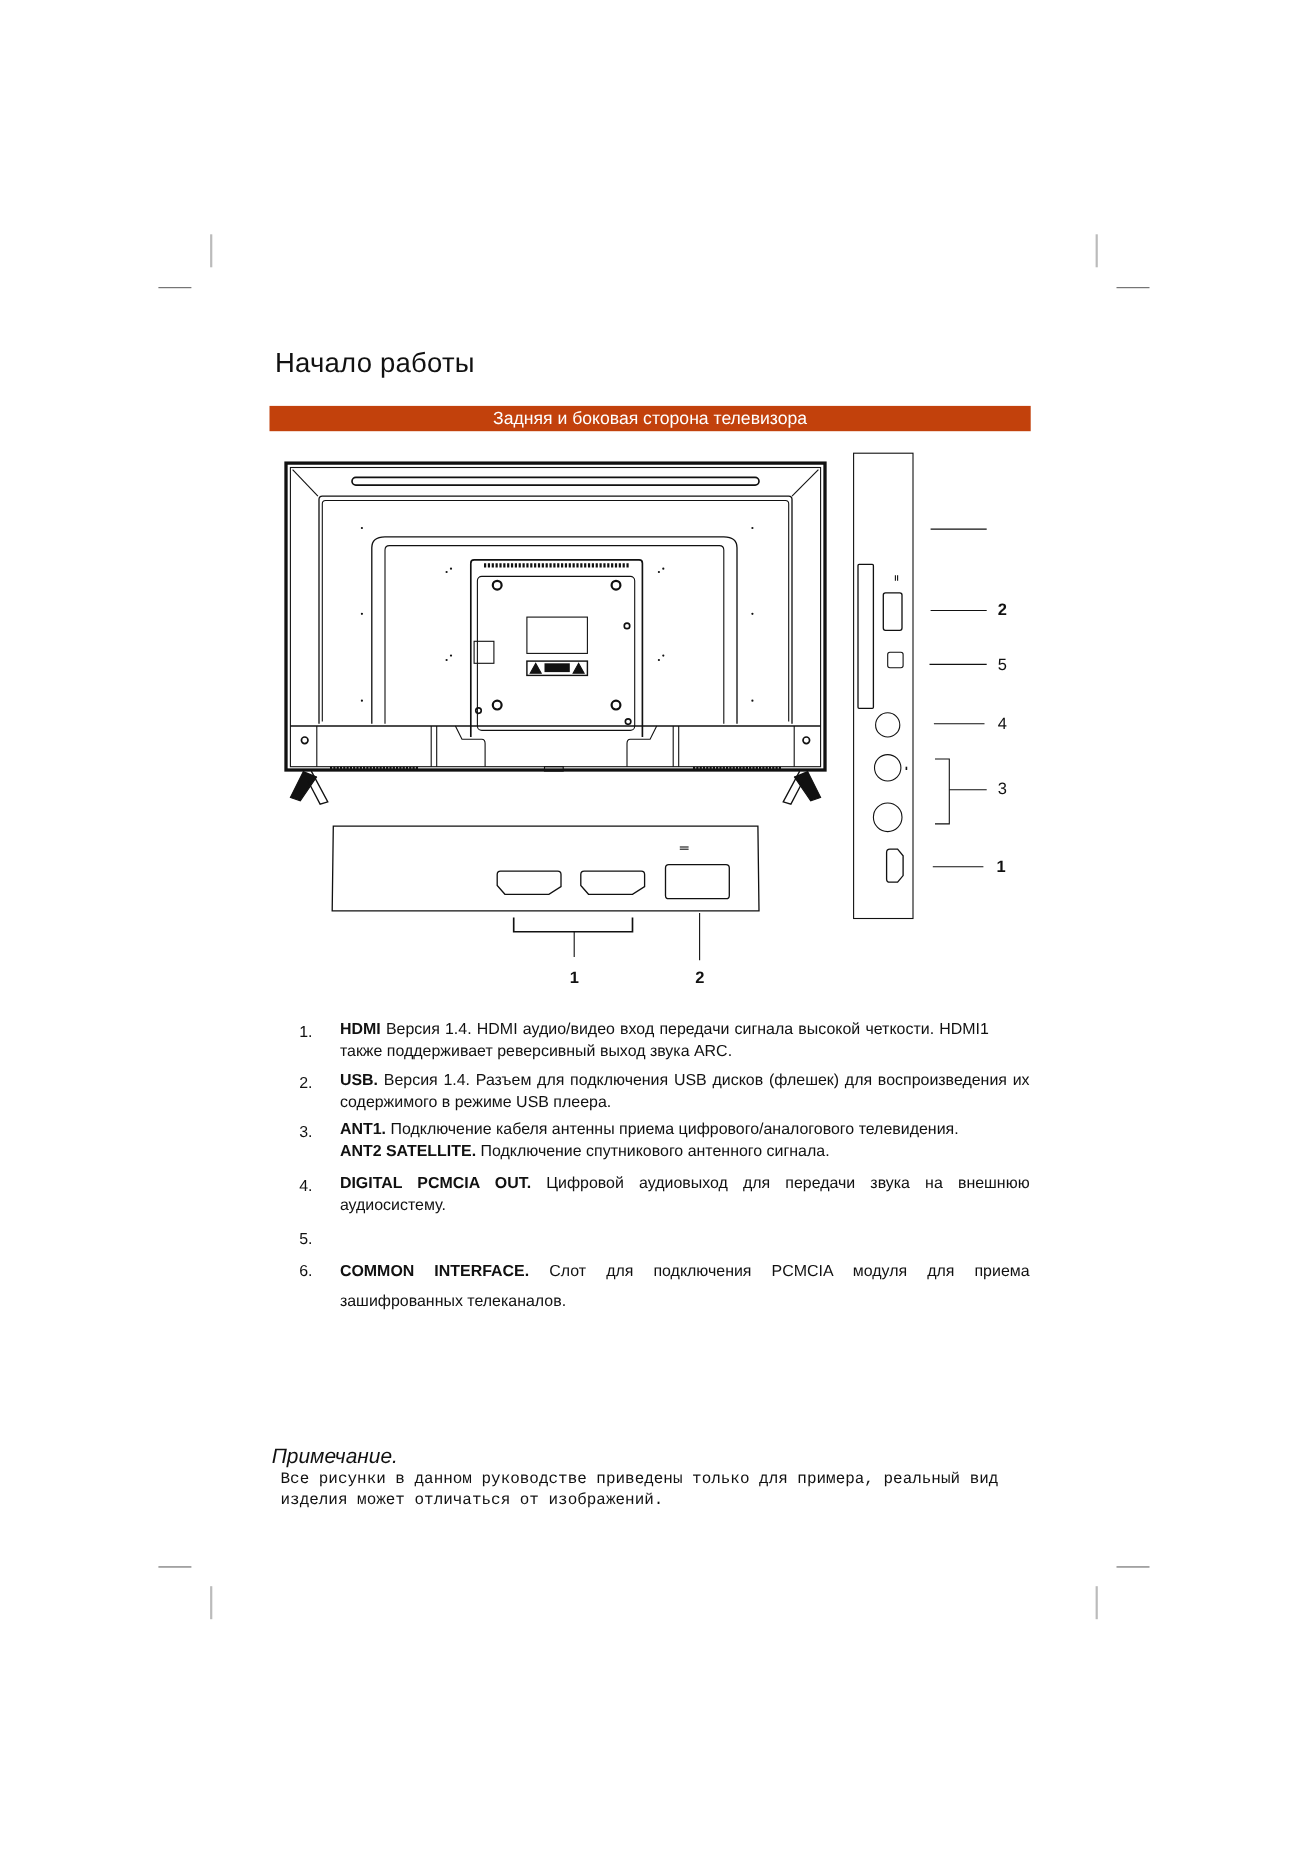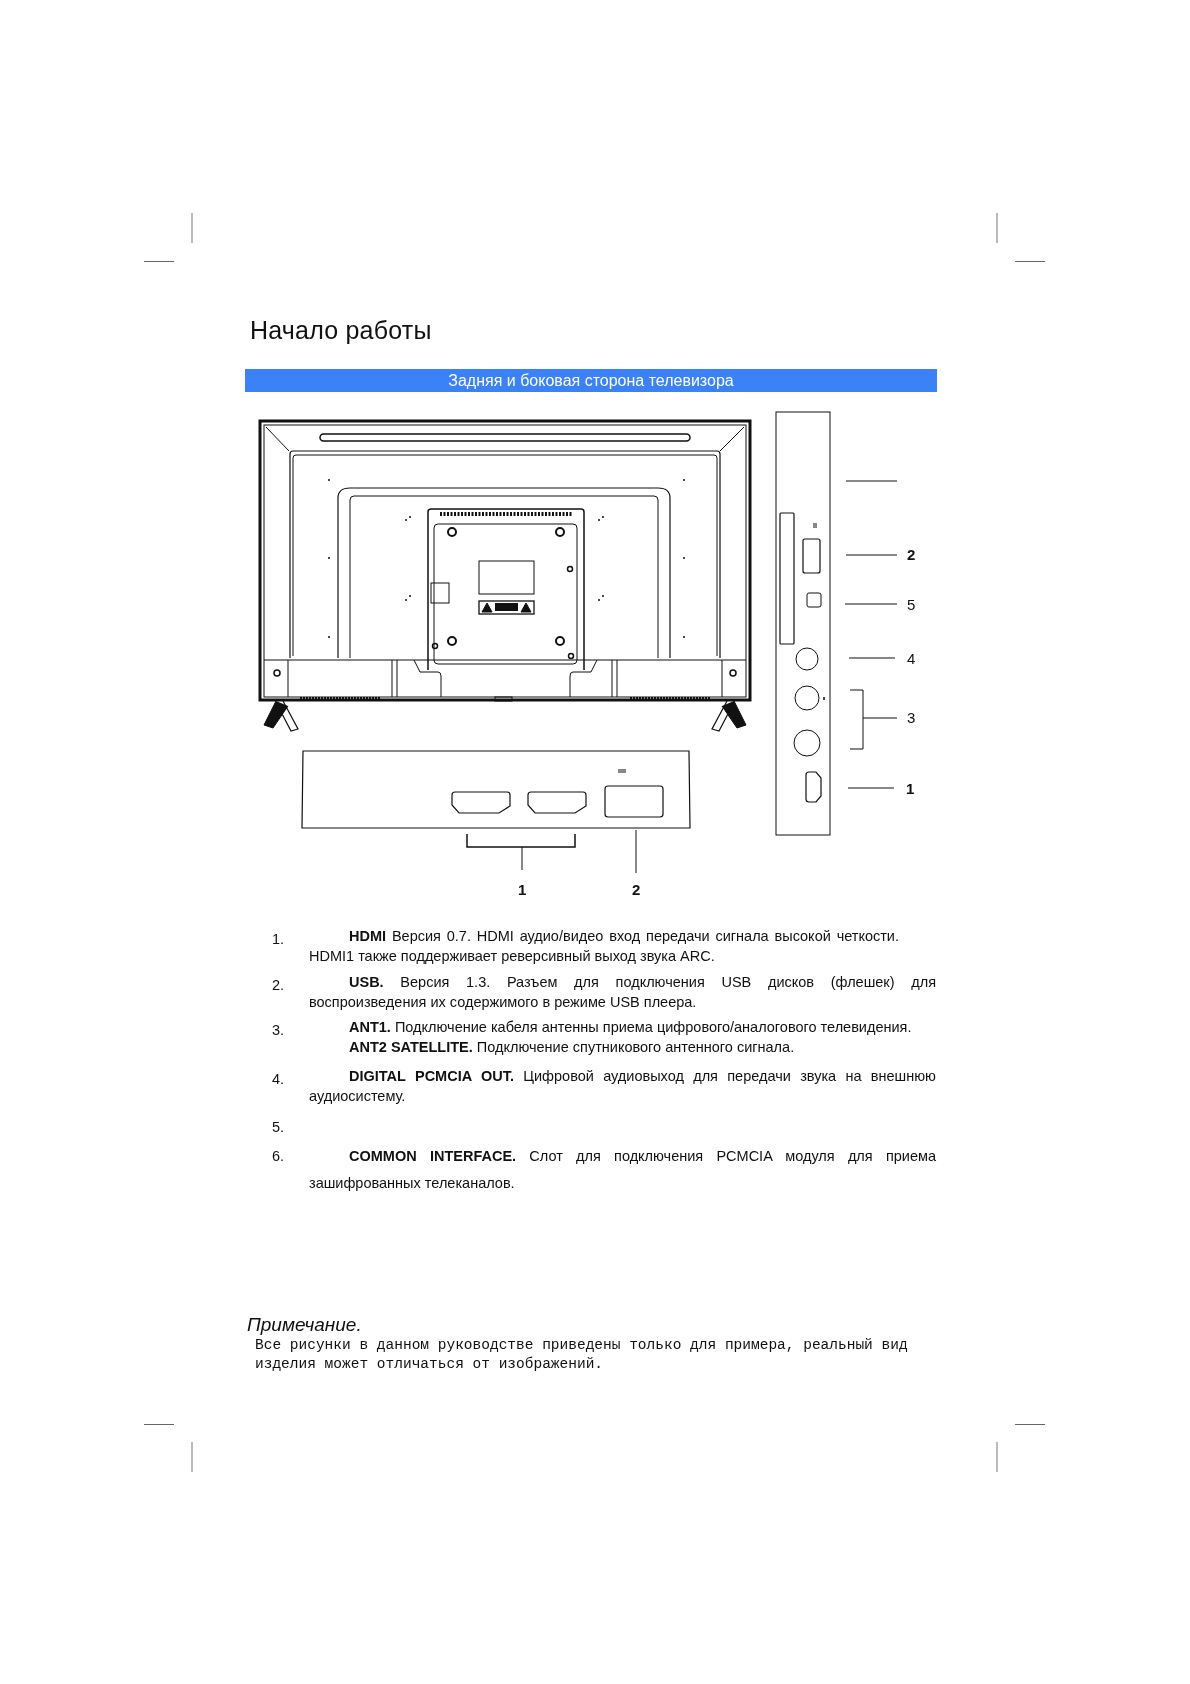--- a/index.html
+++ b/index.html
@@ -3,30 +3,30 @@
 <meta charset="utf-8">
 <style>
   html, body { margin: 0; padding: 0; background: #ffffff; }
   body { width: 1190px; height: 1684px; position: relative; overflow: hidden;
          font-family: "Liberation Sans", sans-serif; color: #111; }
   .abs { position: absolute; }
   .crop { position: absolute; background: #8a8a8a; }
   .crop.h { height: 1px; width: 30px; background: #666; }
   .crop.v { width: 2px; height: 30px; background: #bbb; }
   .title { left: 250px; top: 316px; font-size: 25px; font-weight: normal; letter-spacing: 0.2px; }
-  .banner { left: 245px; top: 369px; width: 692px; height: 23px; background: #3b82f6;
+  .banner { left: 245px; top: 369px; width: 692px; height: 23px; background: #c2410c;
             color: #fff; font-size: 16px; line-height: 23px; text-align: center; }
   svg.diagram { position: absolute; left: 0; top: 0; width: 1190px; height: 900px; }
   .clabel { position: absolute; font-size: 15px; color: #111; }
   .clabel.bold { font-weight: bold; }
   .list { position: absolute; left: 270px; top: 926px; width: 666px; font-size: 14.5px; }
   .li { position: relative; padding-left: 39px; line-height: 20px; }
   .li .num { position: absolute; left: 2px; top: 3px; }
   .li .txt { text-align: justify; text-align-last: left; }
-  .li b { font-weight: bold; margin-left: 40px; }
+  .li b { font-weight: bold; }
   .note-h { left: 247px; top: 1314px; font-size: 19px; font-style: italic; }
   .note-t { left: 255px; top: 1336px; width: 700px; font-size: 14.5px; line-height: 19px; font-family: Liberation Mono, monospace; }
 </style>
 </head>
 <body>
 
 <div class="crop v" style="left:191px;top:213px;"></div>
 <div class="crop h" style="left:144px;top:261px;"></div>
 <div class="crop v" style="left:996px;top:213px;"></div>
 <div class="crop h" style="left:1015px;top:261px;"></div>
@@ -153,25 +153,25 @@
 <div class="clabel" style="left:907px;top:596px;">5</div>
 <div class="clabel" style="left:907px;top:650px;">4</div>
 <div class="clabel" style="left:907px;top:709px;">3</div>
 <div class="clabel bold" style="left:906px;top:780px;">1</div>
 <div class="clabel bold" style="left:518px;top:881px;">1</div>
 <div class="clabel bold" style="left:632px;top:881px;">2</div>
 
 <div class="list">
   <div class="li" style="margin-bottom:6px;">
     <span class="num">1.</span>
-    <div class="txt" style="width:590px;"><b>HDMI</b><span> Версия 0.7. HDMI аудио/видео вход передачи сигнала высокой четкости. HDMI1 также поддерживает реверсивный выход звука ARC.</span></div>
+    <div class="txt" style="width:590px;"><b>HDMI</b><span> Версия 1.4. HDMI аудио/видео вход передачи сигнала высокой четкости. HDMI1 также поддерживает реверсивный выход звука ARC.</span></div>
   </div>
   <div class="li" style="margin-bottom:5px;">
     <span class="num">2.</span>
-    <div class="txt"><b>USB.</b><span> Версия 1.3. Разъем для подключения USB дисков (флешек) для воспроизведения их содержимого в режиме USB плеера.</span></div>
+    <div class="txt"><b>USB.</b><span> Версия 1.4. Разъем для подключения USB дисков (флешек) для воспроизведения их содержимого в режиме USB плеера.</span></div>
   </div>
   <div class="li" style="margin-bottom:9px;">
     <span class="num">3.</span>
     <div class="txt" style="text-align:center;"><b>ANT1.</b><span> Подключение кабеля антенны приема цифрового/аналогового телевидения.</span><br><b>ANT2 SATELLITE.</b><span> Подключение спутникового антенного сигнала.</span></div>
   </div>
   <div class="li" style="margin-bottom:8px;">
     <span class="num">4.</span>
     <div class="txt"><b>DIGITAL PCMCIA OUT.</b><span> Цифровой аудиовыход для передачи звука на внешнюю аудиосистему.</span></div>
   </div>
   <div class="li" style="height:20px;margin-bottom:9px;">

